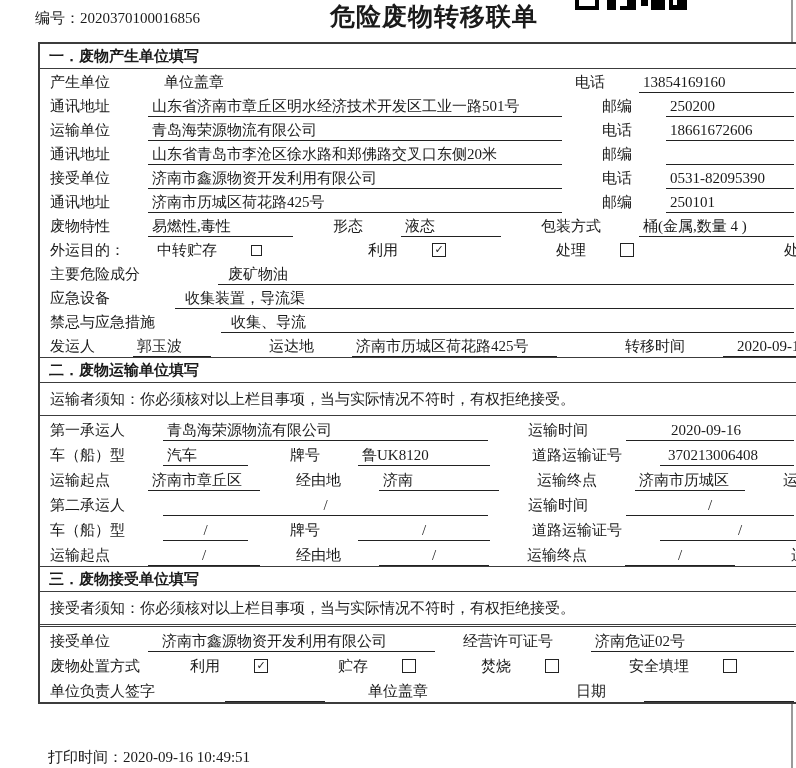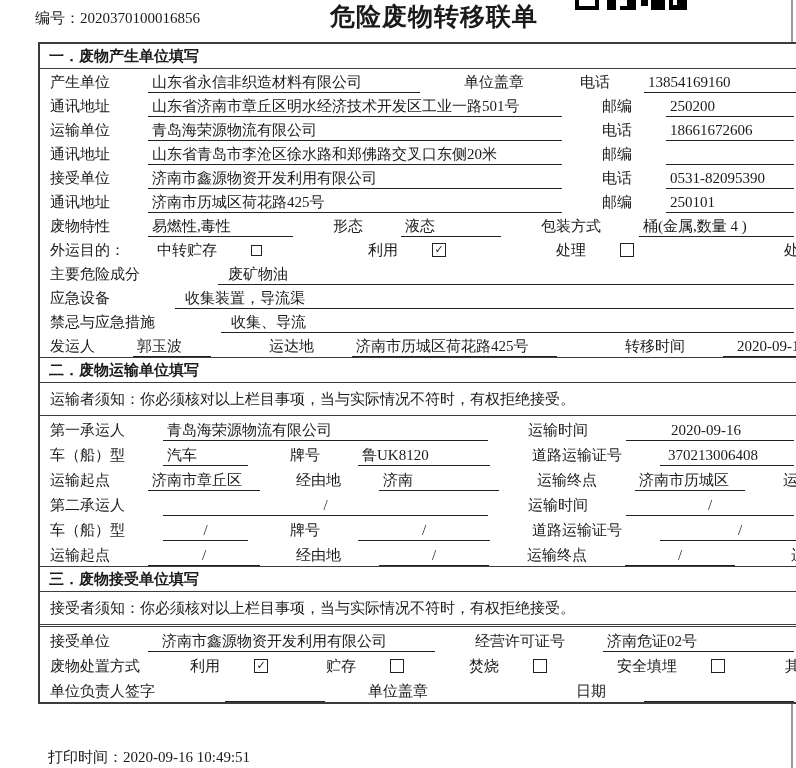--- a/index.html
+++ b/index.html
@@ -52,21 +52,20 @@
 <div class="hdr-serial"><span>编号：</span><span>2020370100016856</span></div>
 <div class="title">危险废物转移联单</div>
 <div class="page-edge"></div>
 
 <div class="form">
 
   <div class="sec-hdr">一．废物产生单位填写</div>
 
   <div class="row">
     <span class="lbl">产生单位</span>
-    <span class="fld" style="width:272px">山东省永信非织造材料有限公司</span>
     <span class="lbl" style="margin-left:16px;margin-right:0">单位盖章</span>
     <span class="sp"></span>
     <span class="lbl" style="margin-right:6px">电话</span>
     <span class="fld" style="width:155px">13854169160</span>
   </div>
 
   <div class="row">
     <span class="lbl">通讯地址</span>
     <span class="fld" style="width:414px">山东省济南市章丘区明水经济技术开发区工业一路501号</span>
     <span class="lbl" style="margin-left:12px;margin-right:6px">邮编</span>
@@ -205,30 +204,30 @@
     <span class="fld gr ctr">/</span>
   </div>
 
   <div class="sec-hdr bt">三．废物接受单位填写</div>
   <div class="notice">接受者须知：你必须核对以上栏目事项，当与实际情况不符时，有权拒绝接受。</div>
   <div class="dblrule"></div>
 
   <div class="row h25">
     <span class="lbl">接受单位</span>
     <span class="fld" style="width:287px;padding-left:14px">济南市鑫源物资开发利用有限公司</span>
-    <span class="lbl" style="margin-left:12px">经营许可证号</span>
+    <span class="lbl" style="">经营许可证号</span>
     <span class="fld gr">济南危证02号</span>
   </div>
 
 
   <div class="row h25">
     <span class="lbl" style="margin-right:0">废物处置方式</span>
     <span class="lbl" style="margin-left:22px;margin-right:0">利用</span>
     <span class="cb">✓</span>
-    <span class="lbl" style="margin-left:30px;margin-right:0">贮存</span>
+    <span class="lbl" style="margin-left:42px;margin-right:0">贮存</span>
     <span class="cb"></span>
     <span class="lbl" style="margin-left:37px;margin-right:0">焚烧</span>
     <span class="cb"></span>
     <span class="lbl" style="margin-left:42px;margin-right:0">安全填埋</span>
     <span class="cb"></span>
     <span class="lbl" style="margin-left:32px;margin-right:0">其他</span>
     <span class="cb"></span>
   </div>
 
   <div class="row h25">

